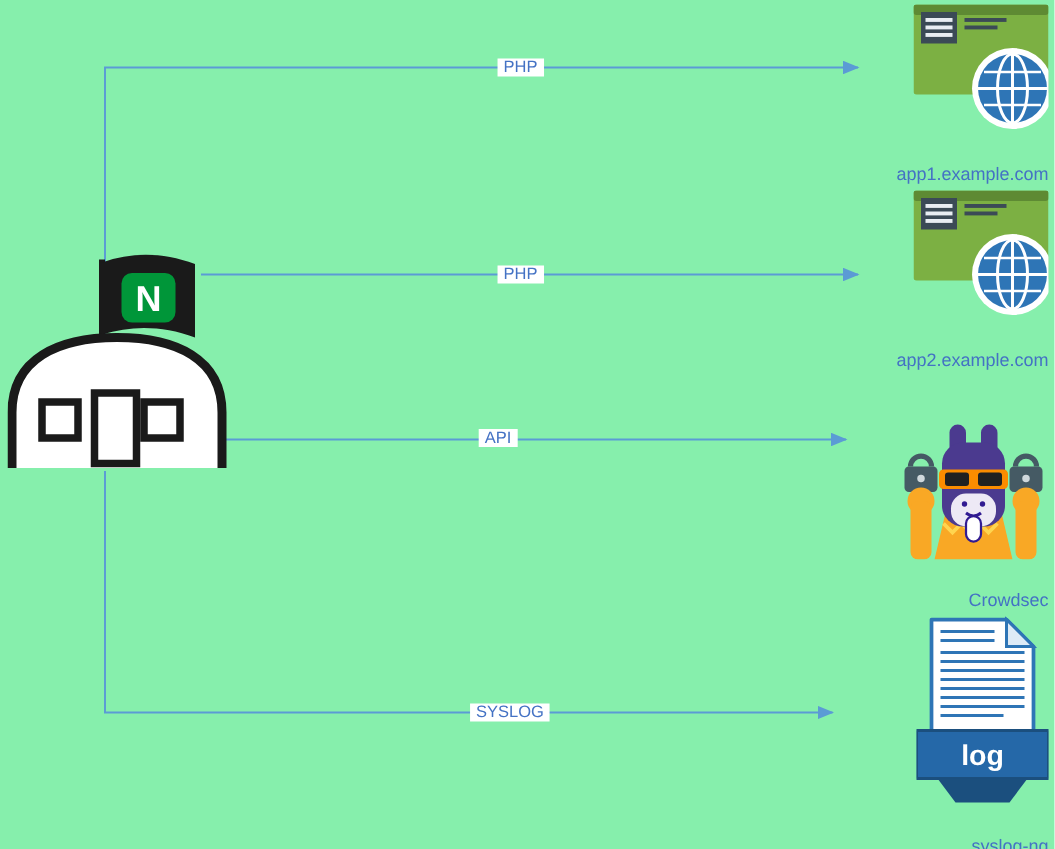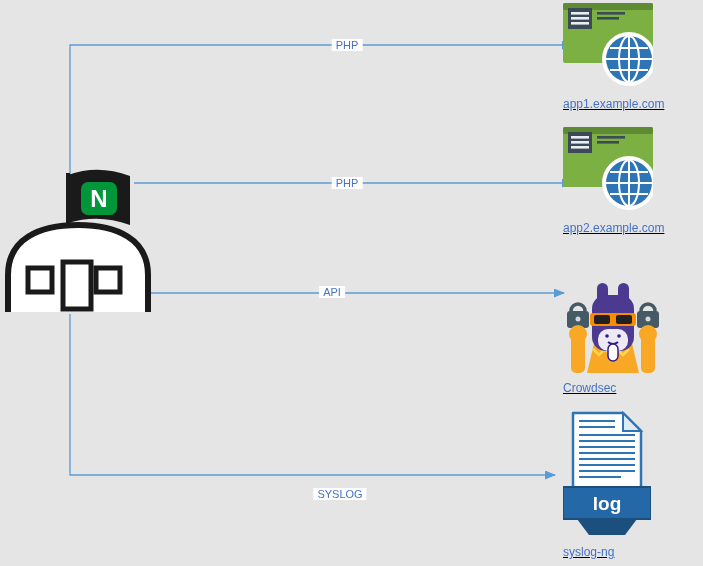--- a/index.html
+++ b/index.html
@@ -1,28 +1,28 @@
 <!DOCTYPE html>
 <html><head>
 <meta charset="utf-8">
 <style>
   html,body { margin:0; padding:0; background:#ffffff; }
   .canvas {
-    position:relative; width:703px; height:566px; background:#e5e5e5;
+    position:relative; width:703px; height:566px; background:#86efac;
     font-family:"Liberation Sans", sans-serif; overflow:hidden;
   }
   svg.wires { position:absolute; left:0; top:0; z-index:1; }
   .edge-label {
     position:absolute; transform:translate(-50%,-50%);
     background:#ffffff; padding:0 4px; font-size:11px; color:#4472C4;
     z-index:3; white-space:nowrap;
   }
   .node {
     position:absolute; display:flex; flex-direction:column;
-    align-items:flex-start; gap:8px; z-index:2;text-decoration:underline;
+    align-items:flex-end; gap:20px; z-index:2;
   }
   .node-label {
     font-size:12px; color:#4472C4; text-align:center; white-space:nowrap;
   }
 </style>
 </head>
 <body>
 
 <div class="canvas">
 
@@ -34,21 +34,21 @@
     </defs>
     <polyline points="70,233 70,45 572,45" fill="none" stroke="#5B9BD5" stroke-width="1.3" marker-end="url(#arrow)"></polyline>
     <polyline points="134,183 572,183" fill="none" stroke="#5B9BD5" stroke-width="1.3" marker-end="url(#arrow)"></polyline>
     <polyline points="150,293 564,293" fill="none" stroke="#5B9BD5" stroke-width="1.3" marker-end="url(#arrow)"></polyline>
     <polyline points="70,314 70,475 555,475" fill="none" stroke="#5B9BD5" stroke-width="1.3" marker-end="url(#arrow)"></polyline>
   </svg>
 
   <div class="edge-label" style="left:347px; top:45px">PHP</div>
   <div class="edge-label" style="left:347px; top:183px">PHP</div>
   <div class="edge-label" style="left:332px; top:292px">API</div>
-  <div class="edge-label" style="left:340px; top:494px">SYSLOG</div>
+  <div class="edge-label" style="left:340px; top:475px">SYSLOG</div>
 
   <div class="node" style="left:5px; top:163px; width:150px">
     <svg width="150" height="152" viewBox="0 0 150 152">
 
       <line x1="63" y1="10" x2="63" y2="72" stroke="#1a1a1a" stroke-width="4"></line>
 
       <path d="M 63 12 C 83 5, 103 5, 125 13 L 125 62 C 103 54, 83 54, 63 60 Z" fill="#1a1a1a"></path>
       <rect x="76" y="19" width="36" height="33" rx="7" fill="#009639"></rect>
       <text x="94" y="44" text-anchor="middle" font-size="24" font-weight="bold" fill="#ffffff" font-family="Liberation Sans, sans-serif">N</text>
 

